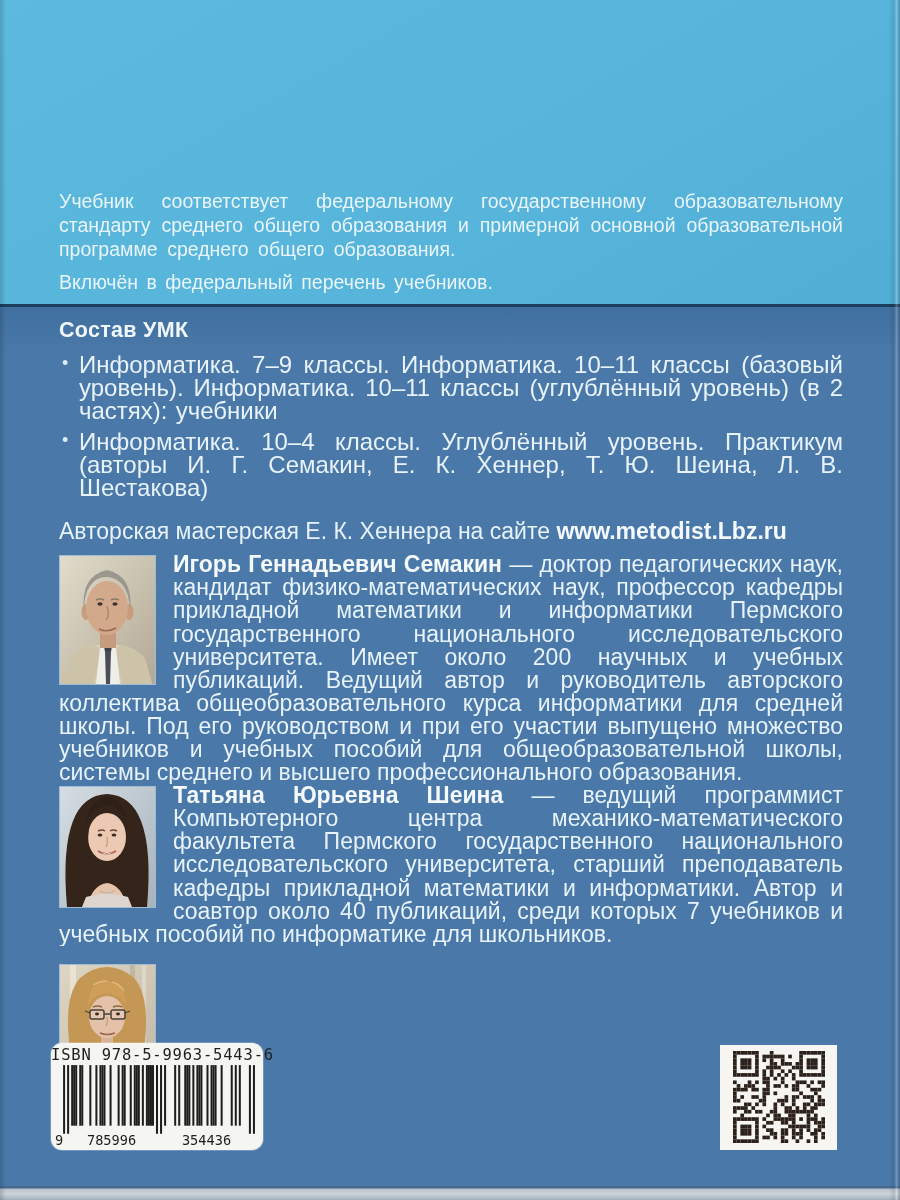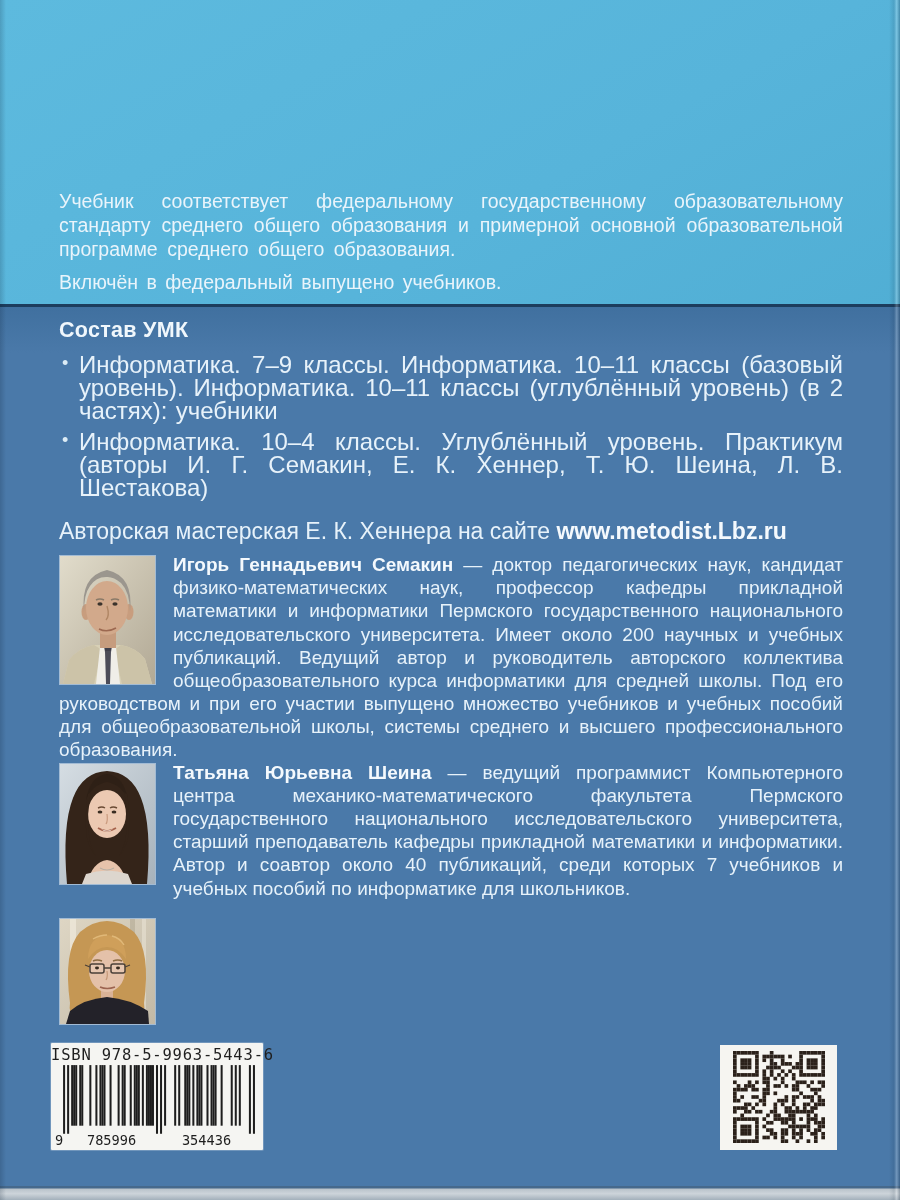--- a/index.html
+++ b/index.html
@@ -23,35 +23,35 @@
     padding:10px 57px 0 59px}
   .umk-heading{font-size:21.5px;font-weight:700;color:#f0f7fc;letter-spacing:.3px;line-height:26px}
   .umk-list{list-style:none;margin-top:10px}
   .umk-list li{position:relative;padding-left:20px;font-size:24px;line-height:23.2px;
     text-align:justify;margin-bottom:7px;word-spacing:1.5px}
   .umk-list li::before{content:"•";position:absolute;left:3px;top:-1px;font-size:18px;color:#dcecf6}
   .site-line{margin-top:20px;font-size:23px;line-height:24px}
   .site-url{font-weight:700;color:#f4f9fd}
 
   
-  .bio{overflow:hidden;font-size:19px;line-height:23.1px;text-align:justify}
+  .bio{overflow:hidden;font-size:23px;line-height:23.1px;text-align:justify}
   .bio .photo{float:left;margin:2px 17px 4px 0;border:1px solid rgba(235,243,248,.55);overflow:hidden}
   .photo svg{display:block;width:100%;height:100%}
   .bio-1{margin-top:10px;min-height:184px}
   .bio-2{min-height:126px}
   .bio-3{margin-top:16px;min-height:108px}
   .ph-1{width:97px;height:130px}
   .ph-2{width:97px;height:122px}
   .ph-3{width:97px;height:107px}
   .author-name{font-weight:700;color:#f4f9fd}
   .bio-text{margin:0}
 
   
   .barcode-box{position:absolute;left:51px;top:1043px;width:212px;height:107px;
-    background:#f5f5f2;border-radius:1px;padding-top:3px;box-shadow:0 0 0 1px rgba(255,255,255,.22)}
+    background:#f5f5f2;border-radius:11px;padding-top:3px;box-shadow:0 0 0 1px rgba(255,255,255,.22)}
   .isbn-label{font-family:"DejaVu Sans Mono",monospace;font-size:15.5px;letter-spacing:.8px;
     color:#1f1f1f;text-align:center;white-space:nowrap;line-height:18px}
   .ean-svg{display:block;width:204px;height:83px;margin:1px auto 0}
 
   
   .qr-box{position:absolute;left:720px;top:1045px;width:117px;height:105px;background:#f6f5f1}
   .qr-svg{display:block;width:92px;height:92px;margin:6px auto 0}
 
   
   .page-edge{position:absolute;left:0;bottom:0;width:100%;height:14px;
@@ -62,21 +62,21 @@
     background:linear-gradient(90deg,rgba(8,25,45,.18),rgba(8,25,45,0))}
 </style>
 </head>
 <body>
 
 <div class="cover">
 
   <section class="top-banner">
     <div class="top-text">
       <p class="p1">Учебник соответствует федеральному государственному образовательному стандарту среднего общего образования и примерной основной образовательной программе среднего общего образования.</p>
-      <p class="p2">Включён в федеральный выпущено учебников.</p>
+      <p class="p2">Включён в федеральный перечень учебников.</p>
     </div>
   </section>
 
   <div class="divider"></div>
 
   <section class="main-panel">
     <h2 class="umk-heading">Состав УМК</h2>
 
     <ul class="umk-list">
       <li>Информатика. 7–9 классы. Информатика. 10–11 классы (базовый уровень). Информатика. 10–11 классы (углублённый уровень) (в 2 частях): учебники</li>

